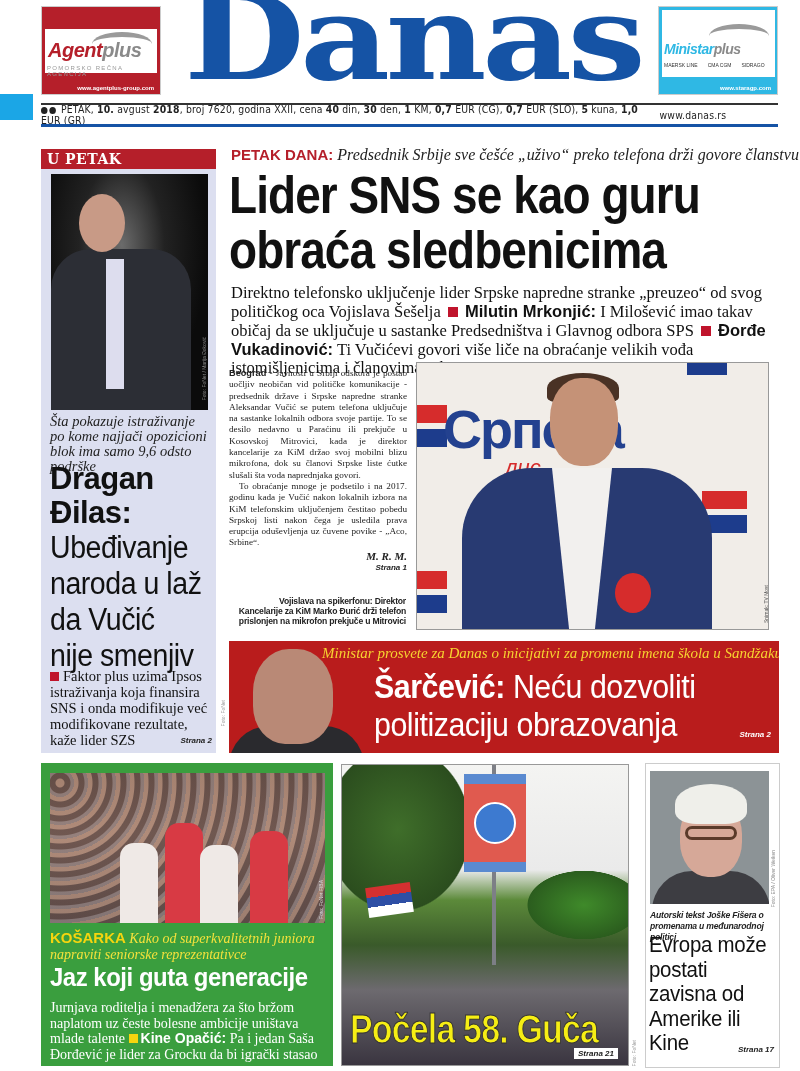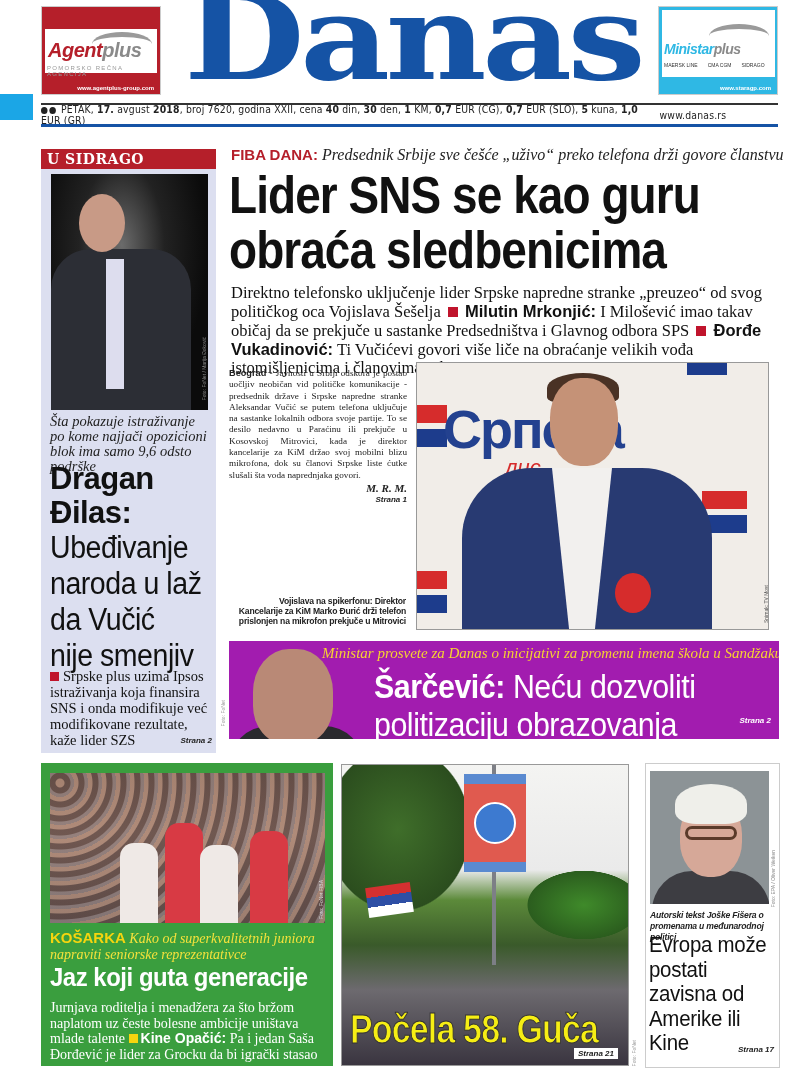--- a/index.html
+++ b/index.html
@@ -70,21 +70,21 @@
   .main-photo .srp { position: absolute; font: bold 54px "Liberation Sans", sans-serif; color: #23418f; letter-spacing: -2px; }
   .main-photo .lista { position: absolute; font: italic 22px "Liberation Sans", sans-serif; color: #d62c2c; }
   .main-photo .face { position: absolute; left: 133px; top: 15px; width: 68px; height: 88px; border-radius: 45%; background: #c59277; }
   .main-photo .hair { position: absolute; left: 130px; top: 10px; width: 72px; height: 30px; border-radius: 50% 50% 20% 20%; background: #4a3225; }
   .main-photo .jacket { position: absolute; left: 45px; top: 105px; width: 250px; height: 170px; background: #283a72; border-radius: 70px 70px 0 0; }
   .main-photo .shirt { position: absolute; left: 135px; top: 105px; width: 60px; height: 170px; background: #f2f0ee; clip-path: polygon(0 0, 100% 0, 70% 100%, 30% 100%); }
   .main-photo .mic { position: absolute; left: 198px; top: 210px; width: 36px; height: 40px; border-radius: 50%; background: #d62c2c; }
   .main-photo .credit { position: absolute; right: -1px; bottom: 6px; font: 5px "Liberation Sans", sans-serif; color: #555; writing-mode: vertical-rl; transform: rotate(180deg); }
 
   
-  .red-banner { left: 229px; top: 641px; width: 550px; height: 98px; background: #a21caf; overflow: hidden; }
+  .red-banner { left: 229px; top: 641px; width: 550px; height: 112px; background: #b91c1c; overflow: hidden; }
   .red-banner .portrait { position: absolute; left: 0; top: 0; width: 135px; height: 112px; }
   .red-banner .portrait .head { position: absolute; left: 24px; top: 8px; width: 80px; height: 95px; border-radius: 45% 45% 40% 40%; background: #b98976; }
   .red-banner .portrait .body { position: absolute; left: 0; top: 85px; width: 135px; height: 40px; background: #2a2a2e; border-radius: 40px 40px 0 0; }
   .red-banner .kick { position: absolute; left: 93px; top: 4px; font: italic 15px "Liberation Serif", serif; color: #f7d330; white-space: nowrap; }
   .red-banner .title { position: absolute; left: 145px; top: 27px; font: 33px "Liberation Sans", sans-serif; line-height: 38px; color: #fff; letter-spacing: -0.5px; transform: scaleX(0.92); transform-origin: left; }
   .red-banner .title b { font-weight: bold; }
   .red-banner .strana { position: absolute; right: 8px; bottom: 14px; font: bold italic 8px "Liberation Sans", sans-serif; color: #fff; }
   .red-credit { left: 220px; top: 700px; font: 5px "Liberation Sans", sans-serif; color: #999; writing-mode: vertical-rl; transform: rotate(180deg); }
 
   
@@ -149,56 +149,57 @@
     <span>SIDRAGO</span>
   </div>
   <div class="url">www.staragp.com</div>
 </div>
 
 <div class="abs blue-square"></div>
 <div class="abs dateline-top"></div>
 <div class="abs dateline">
   <span>
     <span class="dots"></span><span class="dots"></span>
-    <span>PETAK</span>, <b>17.</b> <span>avgust</span> <b>2018</b>, <span>broj 7620, godina XXII, cena</span> <b>40</b> din, <b>30</b> den, <b>1</b> KM, <b>0,7</b> EUR (CG), <b>0,7</b> EUR (SLO), <b>5</b> kuna, <b>1,0</b> EUR (GR)
+    <span>PETAK</span>, <b>10.</b> <span>avgust</span> <b>2018</b>, <span>broj 7620, godina XXII, cena</span> <b>40</b> din, <b>30</b> den, <b>1</b> KM, <b>0,7</b> EUR (CG), <b>0,7</b> EUR (SLO), <b>5</b> kuna, <b>1,0</b> EUR (GR)
   </span>
   <span>www.danas.rs</span>
 </div>
 <div class="abs dateline-bottom"></div>
 
 <div class="abs focus"></div>
-<div class="abs focus-header">U SIDRAGO</div>
+<div class="abs focus-header">U PETAK</div>
 <div class="abs focus-photo">
   <div class="body"></div>
   <div class="shirt"></div>
   <div class="head"></div>
   <div class="credit">Foto: FoNet / Marija Đoković</div>
 </div>
 <div class="abs focus-kicker">Šta pokazuje istraživanje po kome najjači opozicioni blok ima samo 9,6 odsto podrške</div>
 <div class="abs focus-title">Dragan Đilas:</div>
 <div class="abs focus-subtitle">Ubeđivanje naroda u laž da Vučić nije smenjiv</div>
 <div class="abs focus-bullet">
-  <span class="sq"></span><span>Srpske plus uzima Ipsos istraživanja koja finansira SNS i onda modifikuje već modifikovane rezultate, kaže lider SZS</span>
+  <span class="sq"></span><span>Faktor plus uzima Ipsos istraživanja koja finansira SNS i onda modifikuje već modifikovane rezultate, kaže lider SZS</span>
   <span class="page-ref" style="float:right;margin-top:4px;">Strana 2</span>
 </div>
 
 <div class="abs kicker">
-  <span class="label">FIBA DANA:</span> <span>Predsednik Srbije sve češće „uživo“ preko telefona drži govore članstvu</span>
+  <span class="label">PETAK DANA:</span> <span>Predsednik Srbije sve češće „uživo“ preko telefona drži govore članstvu</span>
 </div>
 <div class="abs headline">Lider SNS se kao guru obraća sledbenicima</div>
 <div class="abs deck">
   <span>Direktno telefonsko uključenje lider Srpske napredne stranke „preuzeo“ od svog političkog oca Vojislava Šešelja</span>
   <span class="sq"></span>
-  <b>Milutin Mrkonjić:</b> <span>I Milošević imao takav običaj da se prekjuče u sastanke Predsedništva i Glavnog odbora SPS</span>
+  <b>Milutin Mrkonjić:</b> <span>I Milošević imao takav običaj da se uključuje u sastanke Predsedništva i Glavnog odbora SPS</span>
   <span class="sq"></span>
   <b>Đorđe Vukadinović:</b> <span>Ti Vučićevi govori više liče na obraćanje velikih vođa istomišljenicima i članovima sekti</span>
 </div>
 
 <div class="abs body-text">
   <p class="first"><b>Beograd</b><span> - Javnosti u Srbiji odskora je postao uočljiv neobičan vid političke komunikacije - predsednik države i Srpske napredne stranke Aleksandar Vučić se putem telefona uključuje na sastanke lokalnih odbora svoje partije. To se desilo nedavno u Paraćinu ili prekjuče u Kosovskoj Mitrovici, kada je direktor kancelarije za KiM držao svoj mobilni blizu mikrofona, dok su članovi Srpske liste ćutke slušali šta voda naprednjaka govori.</span></p>
+  <p>To obraćanje mnoge je podsetilo i na 2017. godinu kada je Vučić nakon lokalnih izbora na KiM telefonskim uključenjem čestitao pobedu Srpskoj listi nakon čega je usledila prava erupcija oduševljenja uz čuvene povike - „Aco, Srbine“.</p>
   <div class="byline">M. R. M.</div>
   <div class="strana-r"><span class="page-ref">Strana 1</span></div>
 </div>
 <div class="abs caption">Vojislava na spikerfonu: Direktor Kancelarije za KiM Marko Đurić drži telefon prislonjen na mikrofon prekjuče u Mitrovici</div>
 
 <div class="abs main-photo">
   <div class="logo-bar-r" style="left:0;top:42px;width:30px;"></div>
   <div class="logo-bar-b" style="left:0;top:66px;width:30px;"></div>
   <div class="srp" style="left:26px;top:35px;">Српска</div>
   <div class="lista" style="left:88px;top:92px;">лис</div>

